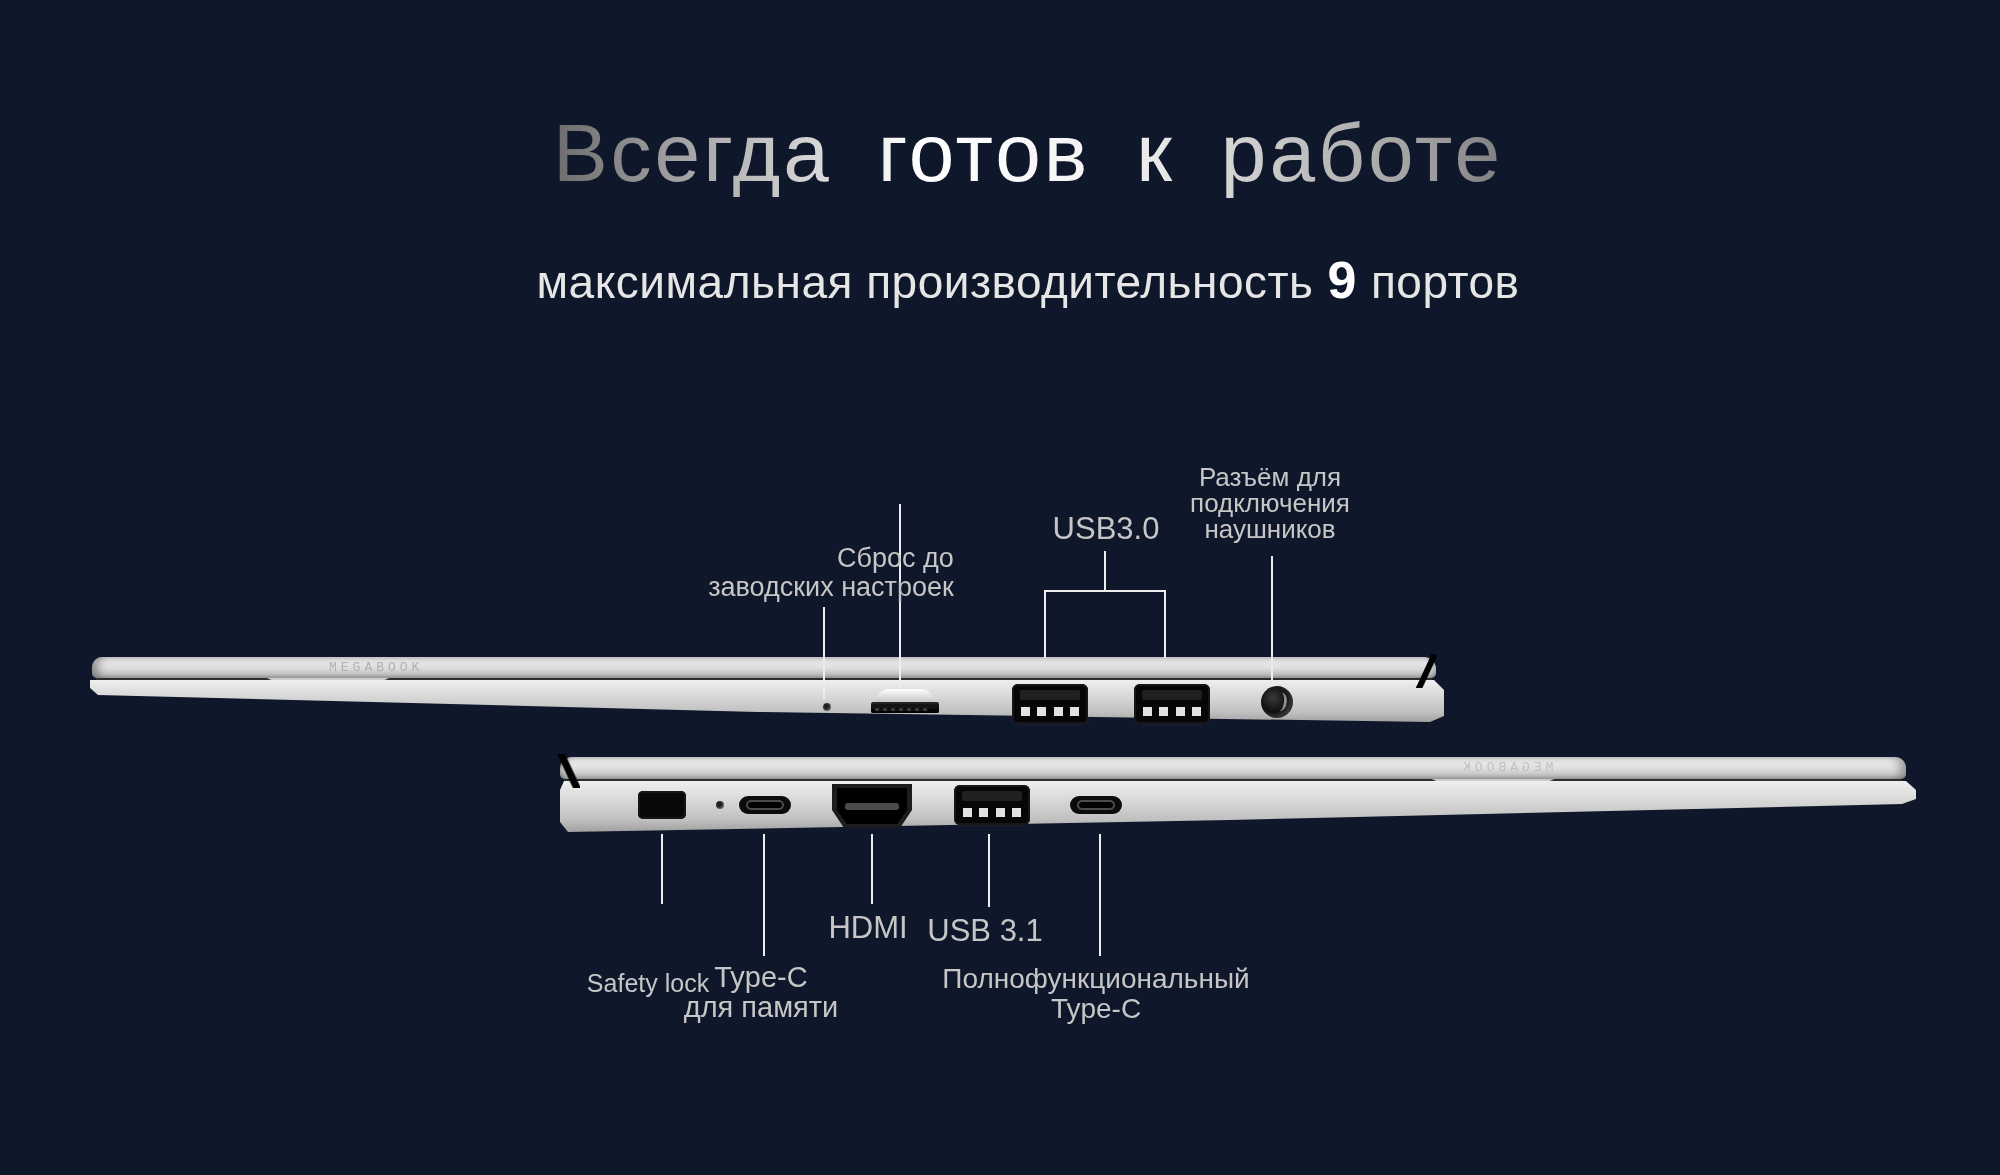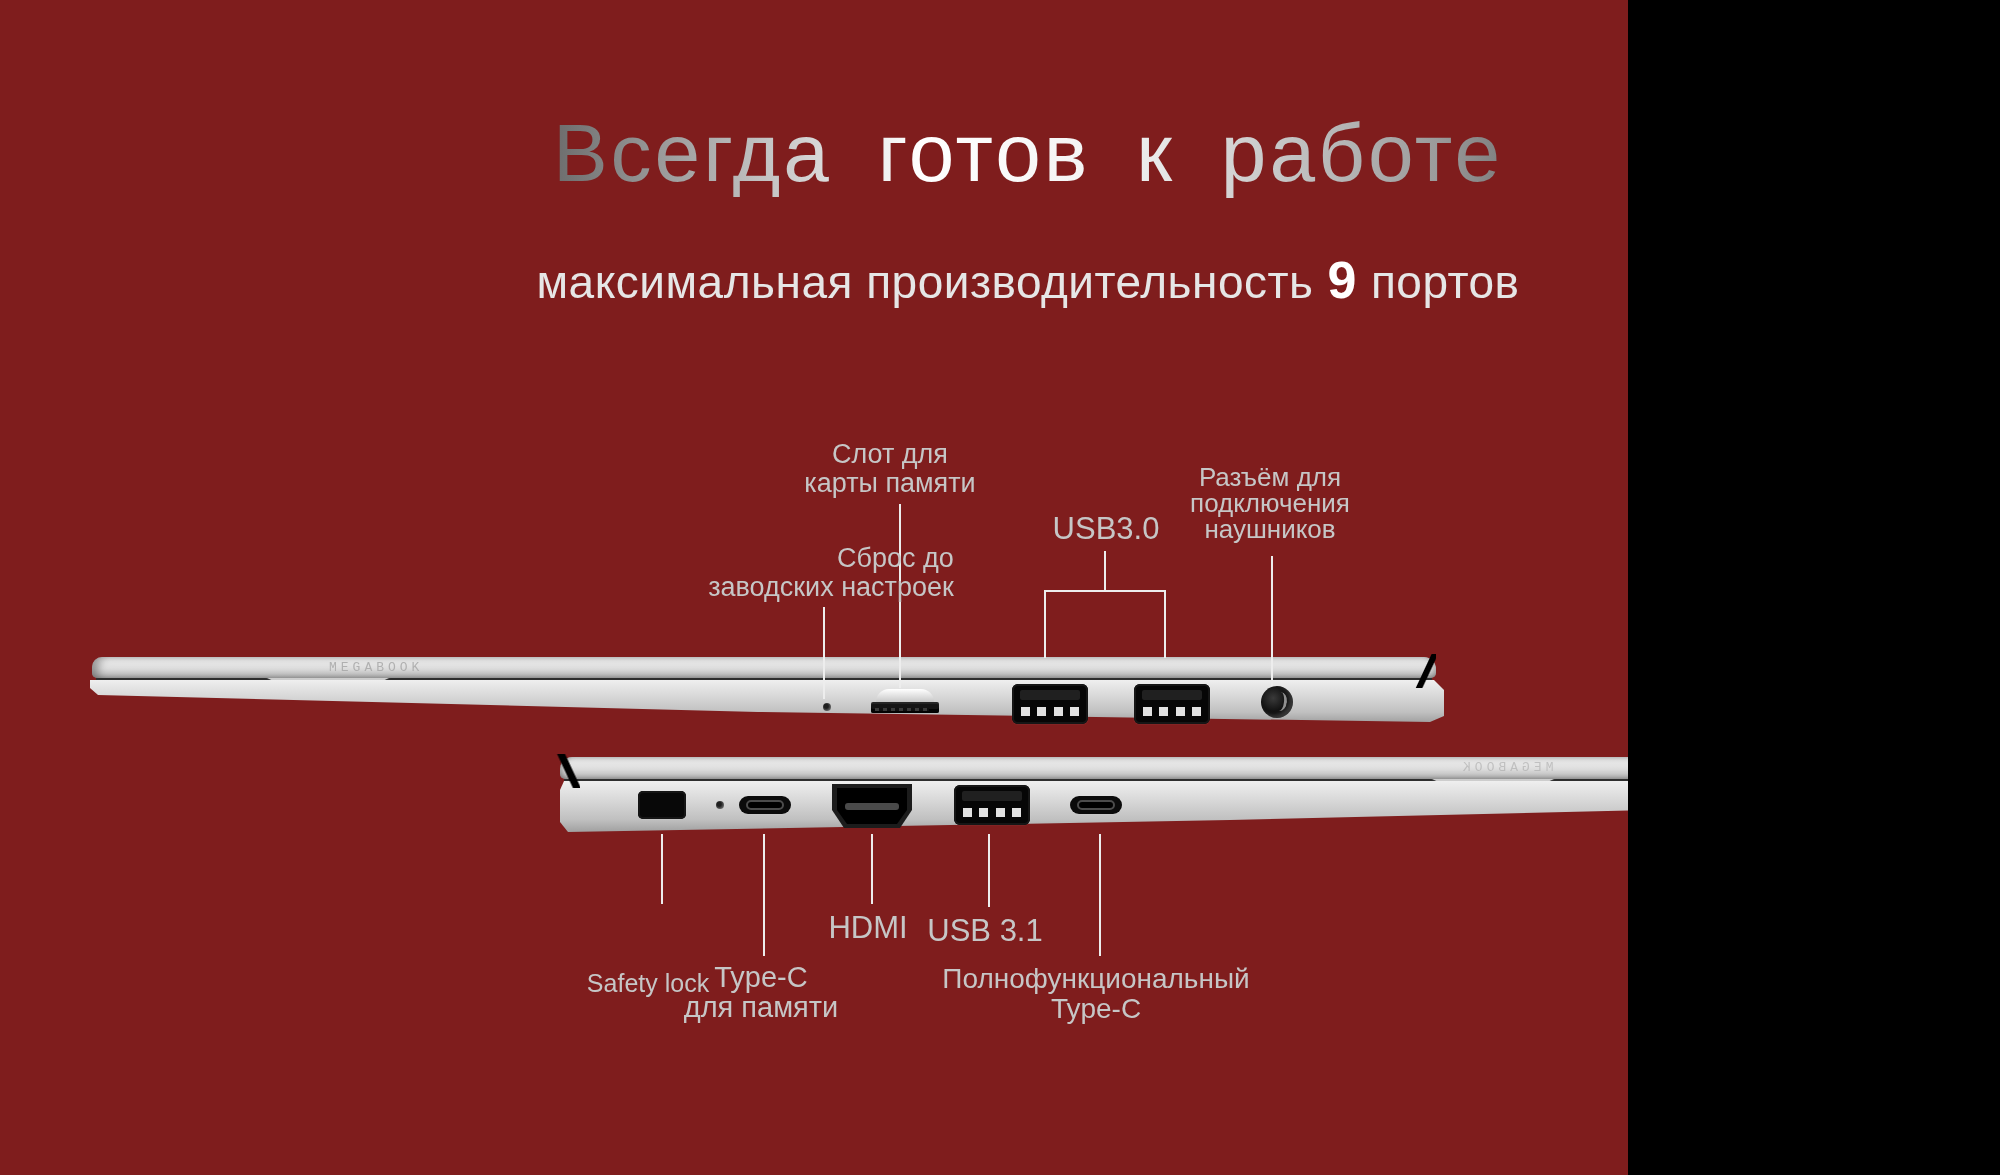--- a/index.html
+++ b/index.html
@@ -1,16 +1,16 @@
 <!DOCTYPE html>
 <html><head>
 <meta charset="utf-8">
 <style>
   html,body{margin:0;padding:0;background:#000;}
-  .stage{position:relative;width:1628px;height:1175px;background:#7f1d1d;overflow:hidden;
+  .stage{position:relative;width:2000px;height:1175px;background:#0f172a;overflow:hidden;
          font-family:"Liberation Sans","DejaVu Sans",sans-serif;}
 
   
   .title{position:absolute;top:106px;left:0;width:2000px;box-sizing:border-box;padding-left:56px;
          margin:0;text-align:center;font-size:82px;font-weight:normal;letter-spacing:3px;word-spacing:20px;
          color:#cfcfcf;}
   @supports ((-webkit-background-clip:text) or (background-clip:text)){
     .title{background:linear-gradient(90deg,#3c3c3c 22%,#9a9a9a 33%,#ffffff 46%,#f2f2f2 56%,#9a9a9a 72%,#565656 80%);
            -webkit-background-clip:text;background-clip:text;color:transparent;}
   }
@@ -148,24 +148,20 @@
   </div>
 
   <div class="cline l-card"></div>
   <div class="cline l-reset"></div>
   <div class="cline l-stem"></div>
   <div class="hline l-h"></div>
   <div class="cline l-bl"></div>
   <div class="cline l-br"></div>
   <div class="cline l-hp"></div>
 
-  <div class="clabel lab-card">
-    <div>Слот для</div>
-    <div>карты памяти</div>
-  </div>
   <div class="clabel lab-reset">
     <div>Сброс до</div>
     <div>заводских настроек</div>
   </div>
   <div class="clabel lab-usb30">USB3.0</div>
   <div class="clabel lab-hp">
     <div>Разъём для</div>
     <div>подключения</div>
     <div>наушников</div>
   </div>

